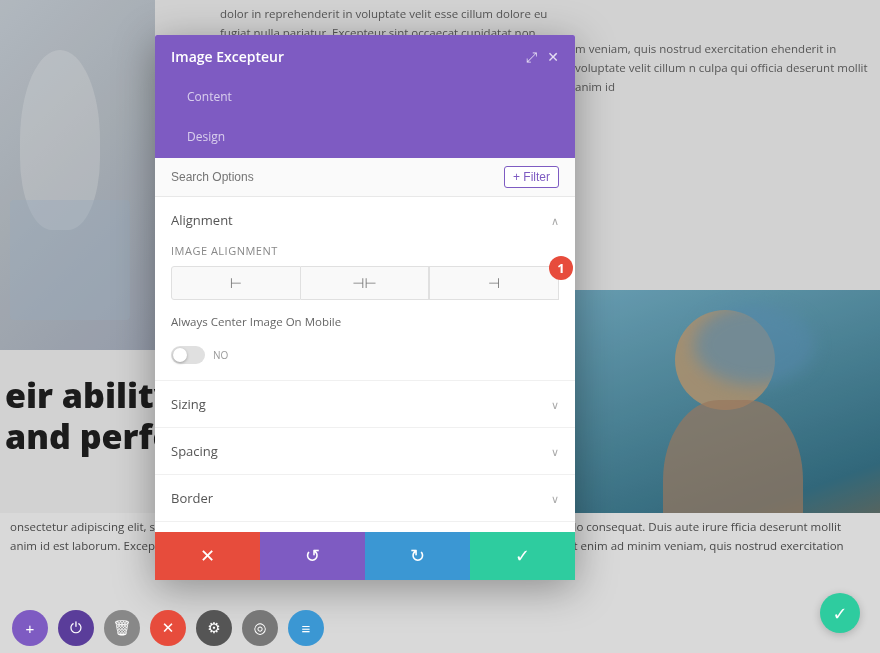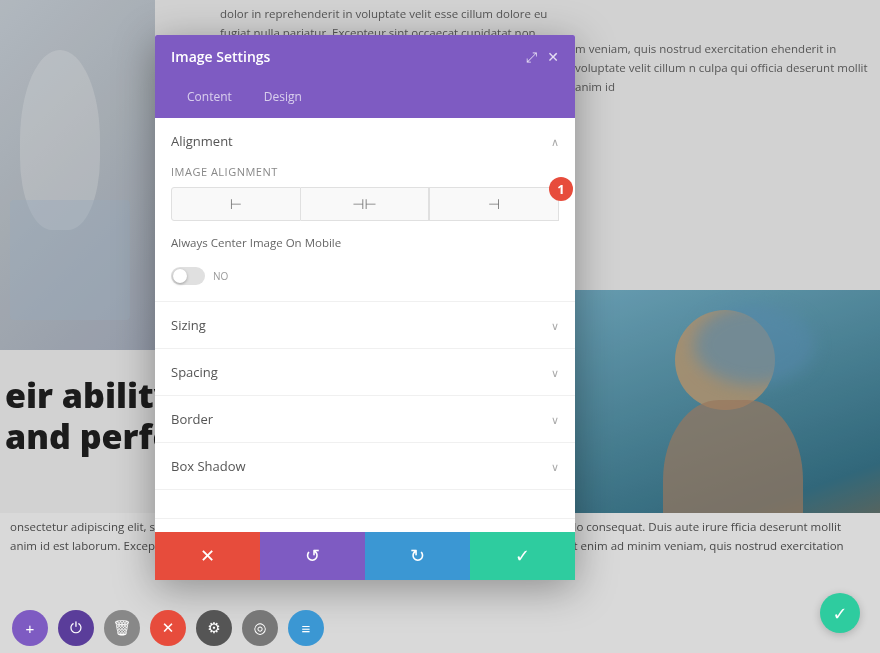--- a/index.html
+++ b/index.html
@@ -128,20 +128,21 @@
       color: rgba(255,255,255,0.8);
       font-size: 14px;
       cursor: pointer;
     }
 
     
     .modal-tabs {
       display: flex;
       background: #7e5bc2;
       padding: 0 16px;
+      flex-direction: column;
     }
 
     .modal-tab {
       padding: 10px 16px;
       color: rgba(255,255,255,0.7);
       font-size: 12px;
       cursor: pointer;
       border-bottom: 3px solid transparent;
       transition: all 0.2s;
     }
@@ -456,36 +457,42 @@
 ncididunt ut labore et dolore magna aliqua. Ut enim ad minim veniam, quis nostrud exercitation</span>
   </div>
 
 </div>
 
 <div class="overlay"></div>
 
 <div class="modal">
 
   <div class="modal-titlebar">
-    <span class="modal-title">Image Settings</span>
+    <span class="modal-title">Image Excepteur</span>
     <div class="modal-titlebar-icons">
       <span class="modal-titlebar-icon">⤢</span>
       <span class="modal-titlebar-icon">✕</span>
     </div>
   </div>
 
   <div class="modal-tabs">
     <div class="modal-tab">
       <span>Content</span>
     </div>
     <div class="modal-tab">
       <span>Design</span>
     </div>
   </div>
 
+  <div class="modal-search">
+    <input class="search-input" type="text" placeholder="Search Options" style="">
+    <button class="filter-btn">
+      <span>+ Filter</span>
+    </button>
+  </div>
 
   <div class="modal-body">
 
     <div class="section">
       <div class="section-header">
         <span class="section-title">Alignment</span>
         <span class="section-chevron">∧</span>
       </div>
 
       <div class="alignment-section">

